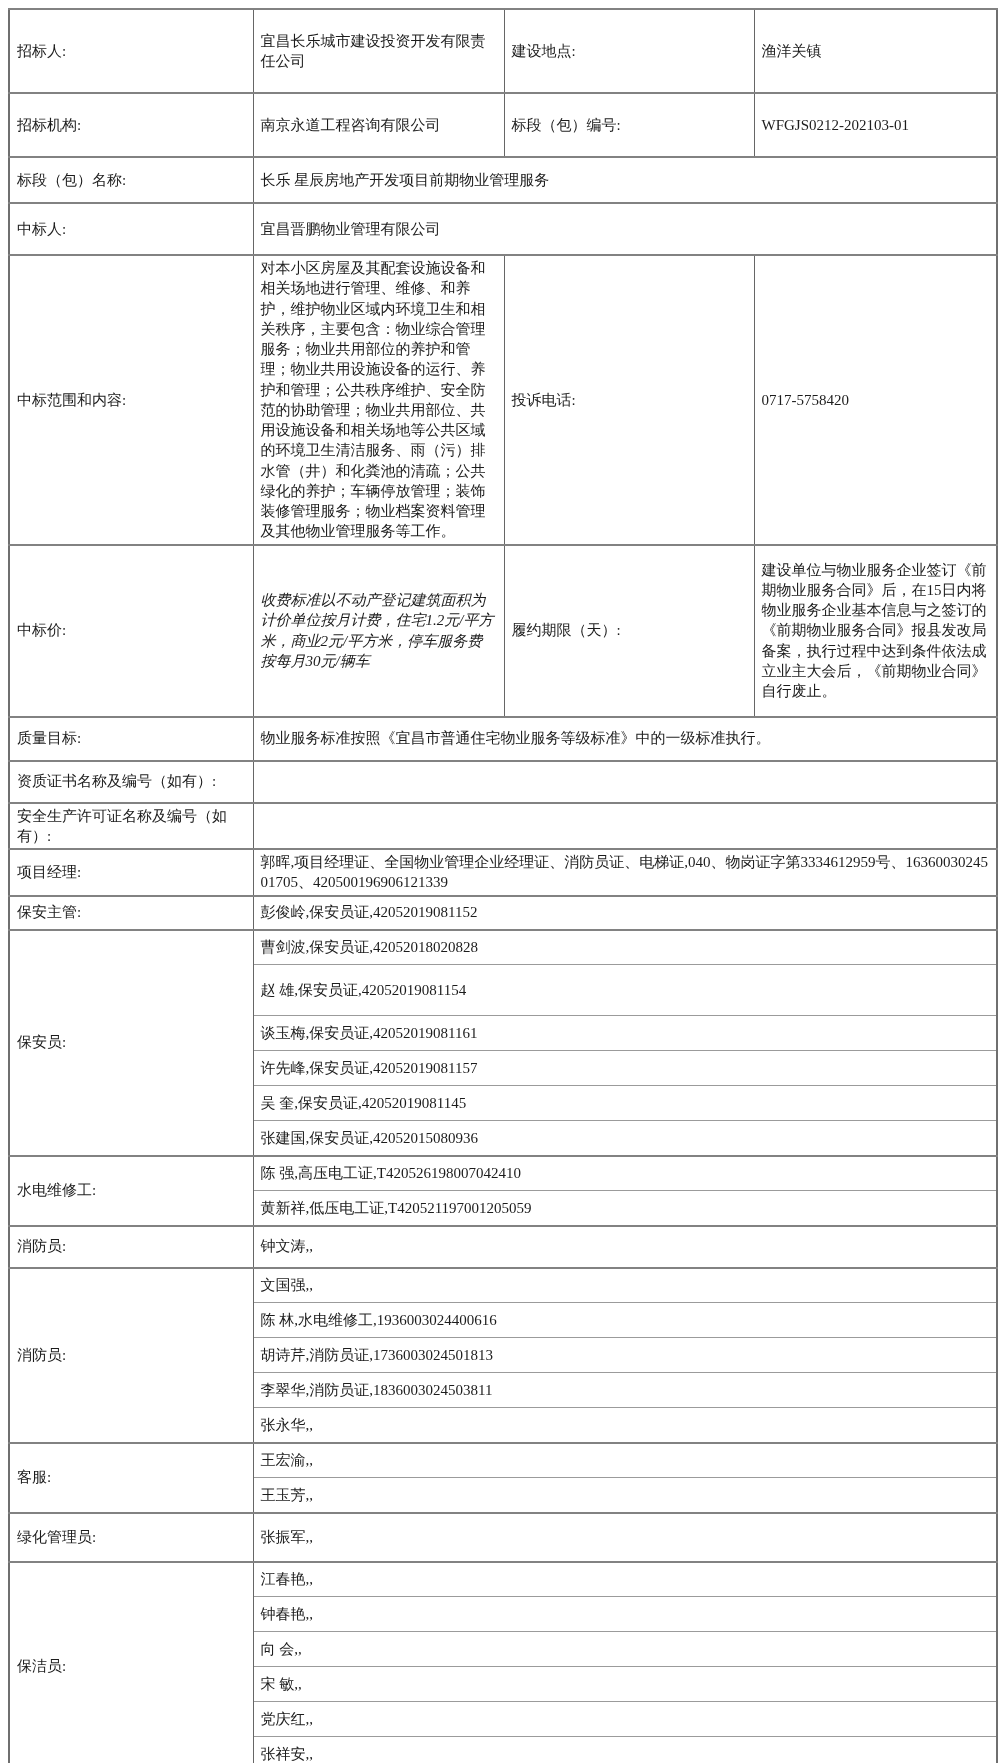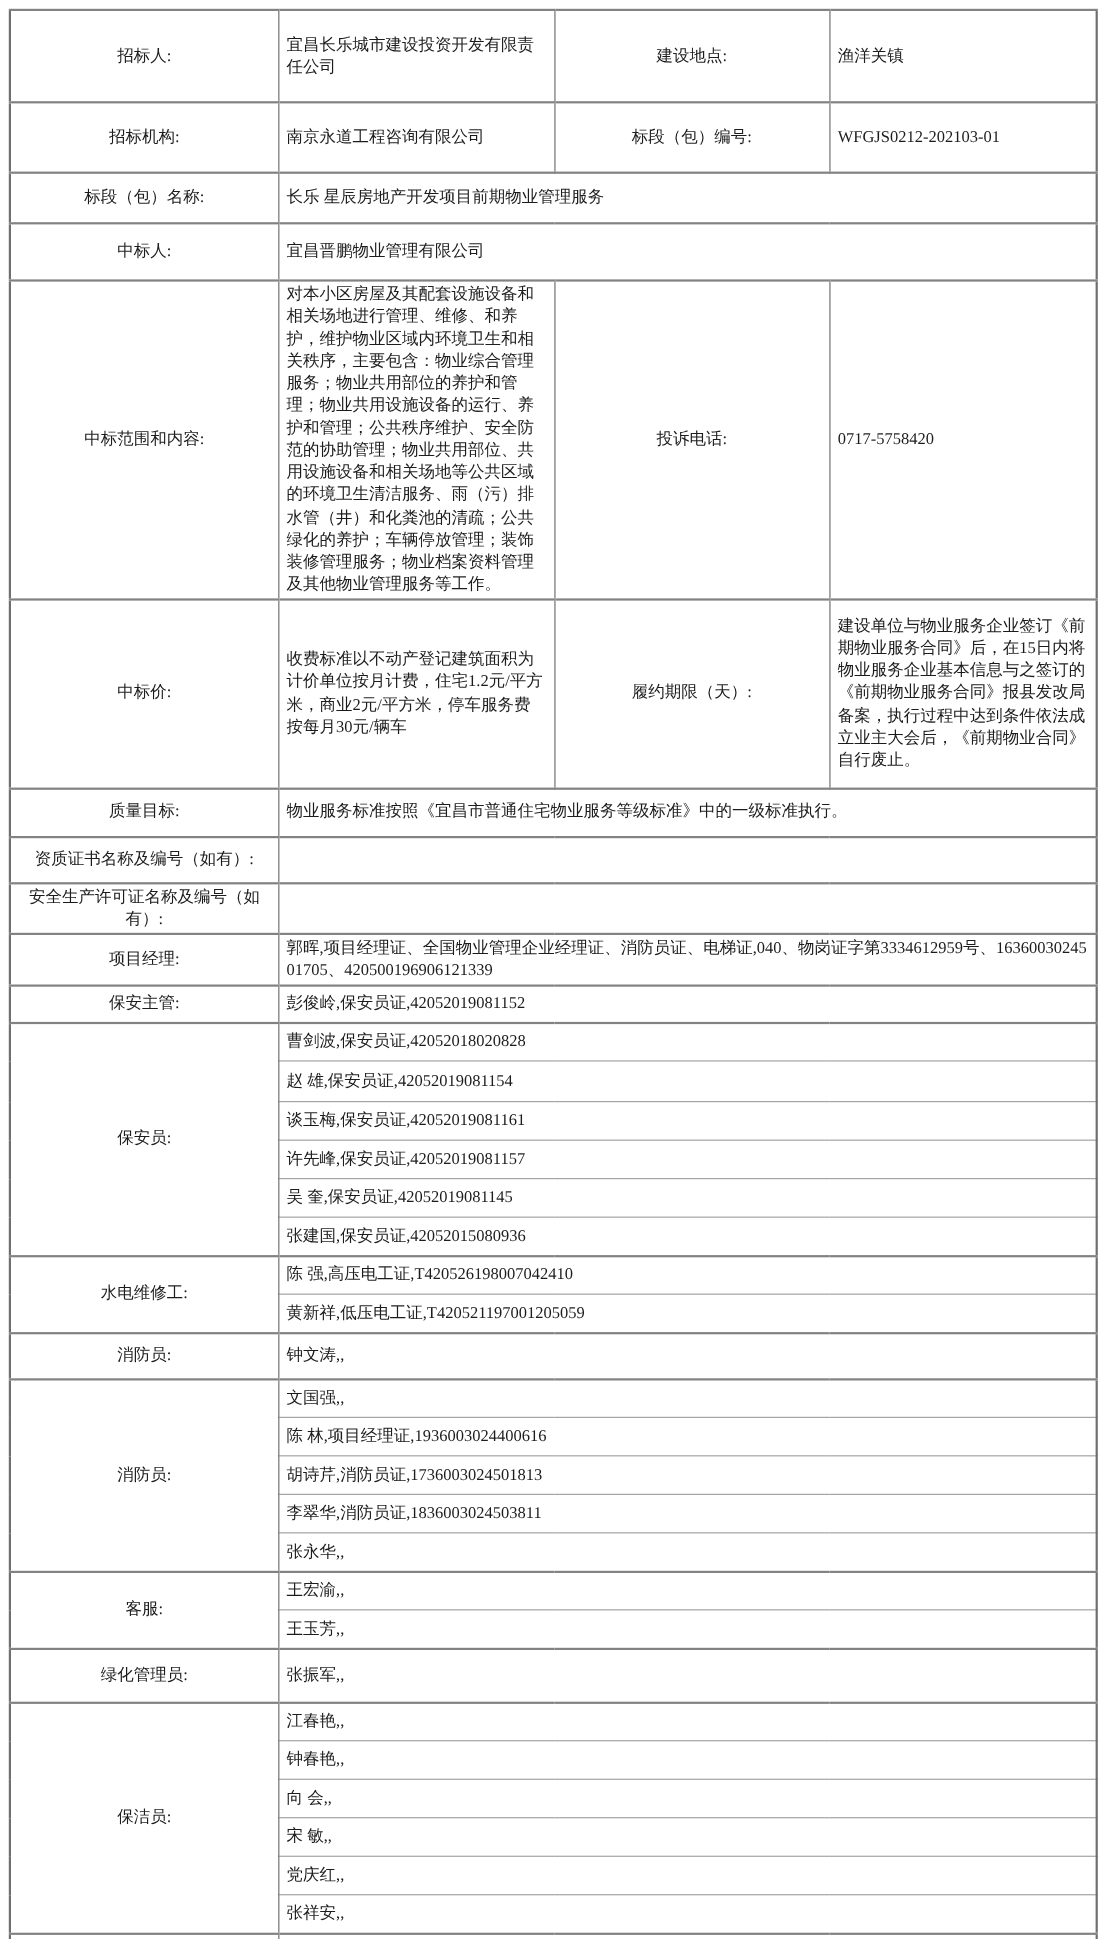--- a/index.html
+++ b/index.html
@@ -6,25 +6,25 @@
   body{font-family:"Liberation Serif","DejaVu Serif",serif;color:#1c1c1c;}
   .page{width:1004px;min-height:1763px;box-sizing:border-box;padding:8px;background:#fff;}
   table.award{border-collapse:collapse;width:988px;table-layout:fixed;border:2px solid #6f6f6f;}
   table.award td{
     border-left:1px solid #666;border-right:1px solid #666;
     font-size:15px;line-height:1.35;padding:2px 7px;vertical-align:middle;
     overflow:hidden;word-break:break-all;
   }
   tr.major > td{border-top:2px solid #828282;}
   tr.sub > td{border-top:1px solid #9b9b9b;}
-  td.lbl{text-align:center;}
+  td.lbl{}
   td.val{text-align:left;}
   td.longtext{line-height:17px;padding-top:6px;padding-bottom:6px;}
   td.midtext{line-height:19px;}
-  td.pricetext{line-height:21px;}
+  td.pricetext{line-height:21px;font-style:italic;}
 </style>
 </head>
 <body>
 
 <div class="page">
   <table class="award">
     <colgroup>
       <col style="width:244px">
         <col style="width:251px">
         <col style="width:250px">
@@ -92,21 +92,21 @@
 
       <tr class="major" style="height:34px">
         <td class="lbl">保安主管:</td>
         <td class="val" colspan="3">彭俊岭,保安员证,42052019081152</td>
       </tr>
 
       <tr class="major" style="height:35px">
         <td class="lbl" rowspan="6">保安员:</td>
         <td class="val" colspan="3">曹剑波,保安员证,42052018020828</td>
       </tr>
-      <tr class="sub" style="height:37px">
+      <tr class="sub" style="height:51px">
         <td class="val" colspan="3">赵 雄,保安员证,42052019081154</td>
       </tr>
       <tr class="sub" style="height:35px">
         <td class="val" colspan="3">谈玉梅,保安员证,42052019081161</td>
       </tr>
       <tr class="sub" style="height:35px">
         <td class="val" colspan="3">许先峰,保安员证,42052019081157</td>
       </tr>
       <tr class="sub" style="height:35px">
         <td class="val" colspan="3">吴 奎,保安员证,42052019081145</td>
@@ -126,21 +126,21 @@
       <tr class="major" style="height:42px">
         <td class="lbl">消防员:</td>
         <td class="val" colspan="3">钟文涛,,</td>
       </tr>
 
       <tr class="major" style="height:35px">
         <td class="lbl" rowspan="5">消防员:</td>
         <td class="val" colspan="3">文国强,,</td>
       </tr>
       <tr class="sub" style="height:35px">
-        <td class="val" colspan="3">陈 林,项目经理证,1936003024400616</td>
+        <td class="val" colspan="3">陈 林,水电维修工,1936003024400616</td>
       </tr>
       <tr class="sub" style="height:35px">
         <td class="val" colspan="3">胡诗芹,消防员证,1736003024501813</td>
       </tr>
       <tr class="sub" style="height:35px">
         <td class="val" colspan="3">李翠华,消防员证,1836003024503811</td>
       </tr>
       <tr class="sub" style="height:35px">
         <td class="val" colspan="3">张永华,,</td>
       </tr>

